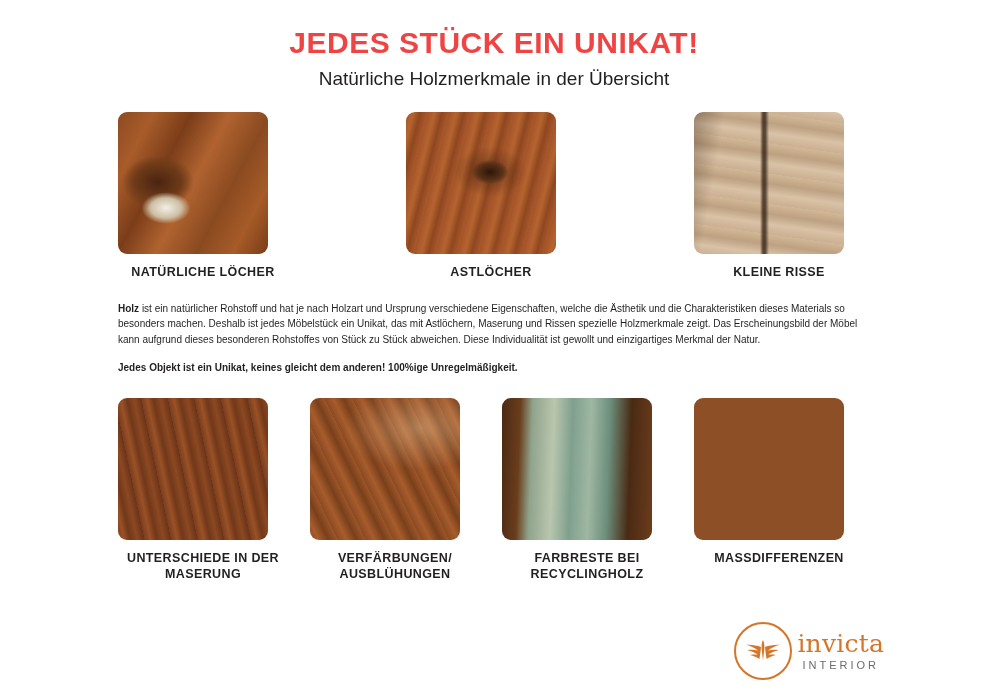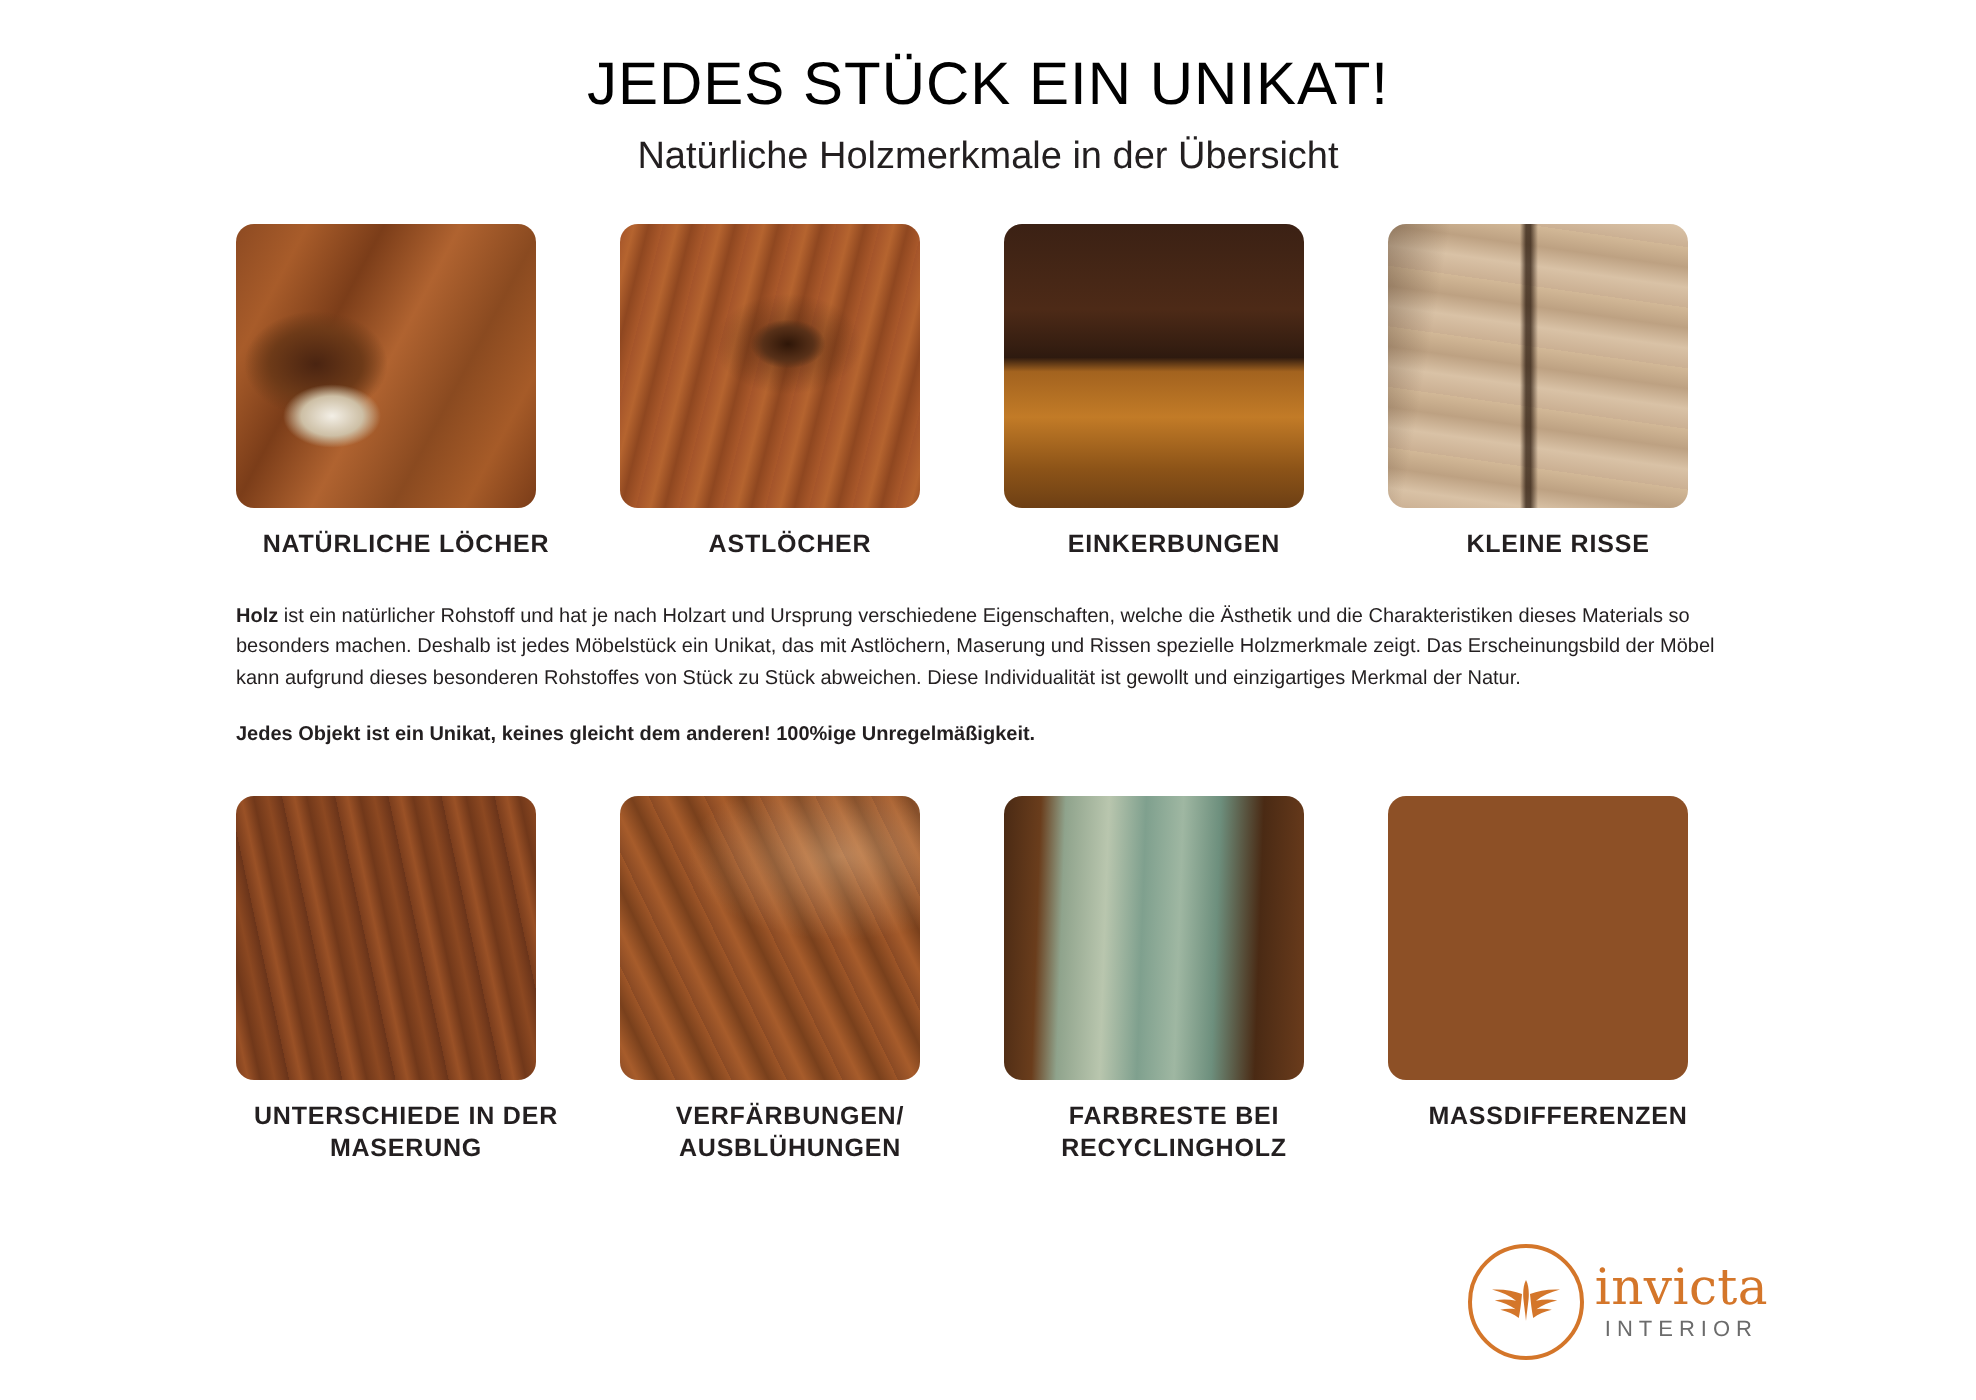--- a/index.html
+++ b/index.html
@@ -23,23 +23,23 @@
     padding: 0 118px;
   }
 
   
   .header {
     text-align: center;
     padding-top: 26px;
   }
   .title {
     font-size: 30px;
-    font-weight: normal;
+    font-weight: bold;
     letter-spacing: 0.5px;
-    color: #000000;
+    color: #ef4444;
     margin: 0;
     line-height: 1.15;
   }
   .subtitle {
     font-size: 19px;
     font-weight: normal;
     color: #231f20;
     margin: 7px 0 0 0;
     line-height: 1.2;
   }
@@ -221,27 +221,20 @@
       </div>
       <div class="tile">
         <div class="thumb-wrap">
           <div class="thumb w-knots"></div>
           <div class="reflect refl-knots"></div>
         </div>
         <div class="caption">ASTLÖCHER</div>
       </div>
       <div class="tile">
         <div class="thumb-wrap">
-          <div class="thumb w-notches"></div>
-          <div class="reflect refl-notches"></div>
-        </div>
-        <div class="caption">EINKERBUNGEN</div>
-      </div>
-      <div class="tile">
-        <div class="thumb-wrap">
           <div class="thumb w-cracks"></div>
           <div class="reflect refl-cracks"></div>
         </div>
         <div class="caption">KLEINE RISSE</div>
       </div>
     </div>
 
   <div class="body-text">
     <span class="lead">Holz</span><span> ist ein natürlicher Rohstoff und hat je nach Holzart und Ursprung verschiedene Eigenschaften, welche die Ästhetik und die Charakteristiken dieses Materials so besonders machen. Deshalb ist jedes Möbelstück ein Unikat, das mit Astlöchern, Maserung und Rissen spezielle Holzmerkmale zeigt. Das Erscheinungsbild der Möbel kann aufgrund dieses besonderen Rohstoffes von Stück zu Stück abweichen. Diese Individualität ist gewollt und einzigartiges Merkmal der Natur.</span>
     <span class="closing">Jedes Objekt ist ein Unikat, keines gleicht dem anderen! 100%ige Unregelmäßigkeit.</span>

